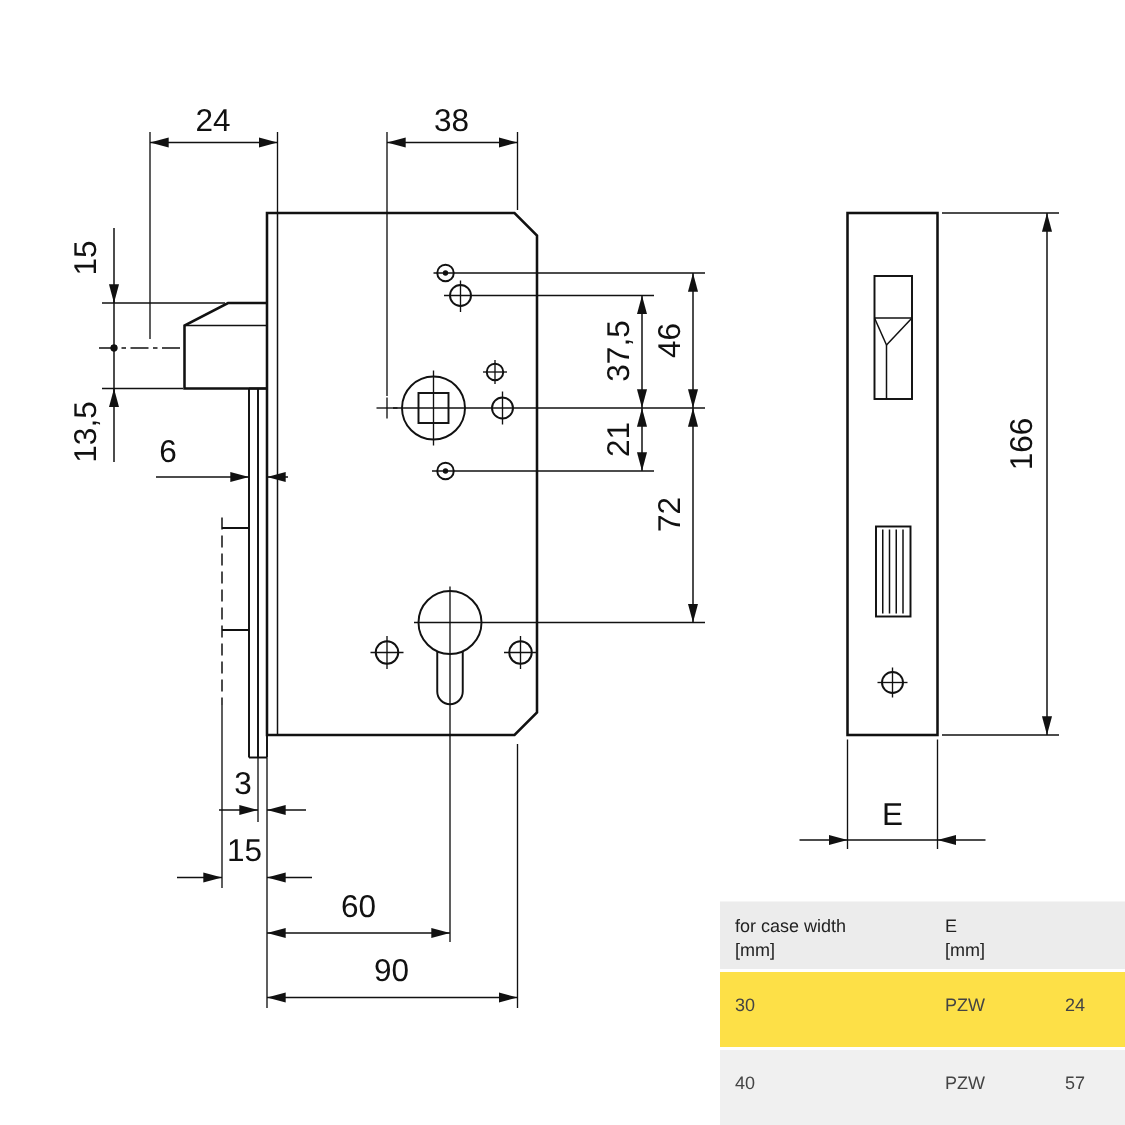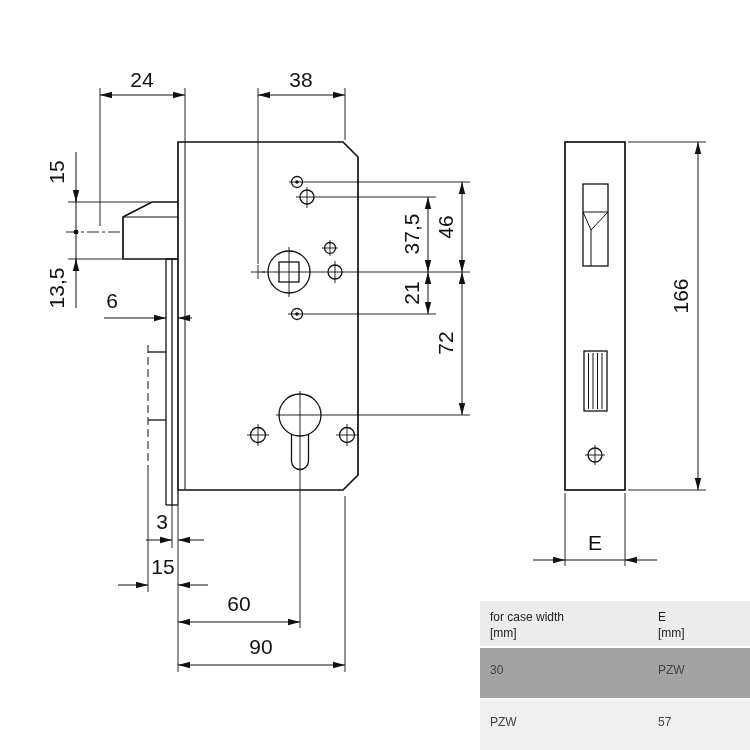--- a/index.html
+++ b/index.html
@@ -11,23 +11,23 @@
   .md{fill:none;stroke:#111;stroke-width:1.3;}
   .thin{fill:none;stroke:#111;stroke-width:1;}
   .xt{fill:none;stroke:#111;stroke-width:0.9;}
   .dash{stroke-dasharray:8 4;}
   .cl{stroke-dasharray:12 3 3 3;}
   text.dim{font-family:"Liberation Sans", sans-serif;font-size:21px;fill:#111;}
   .dot{fill:#111;stroke:none;}
 
   .spec-table{position:absolute;left:480px;top:601px;width:270px;
               font-size:12px;line-height:1.35;color:#333;}
-  .trow{display:grid;grid-template-columns:140px 80px 50px;box-sizing:border-box;gap:28px;}
+  .trow{display:grid;grid-template-columns:140px 80px 50px;box-sizing:border-box;}
   .thead{background:#ececec;height:45px;padding-top:8px;color:#222;}
-  .tr1{background:#a3a3a3;height:52px;padding-top:14px;border-top:2px solid #fff;color:#444;}
+  .tr1{background:#fde047;height:52px;padding-top:14px;border-top:2px solid #fff;color:#444;}
   .tr2{background:#f0f0f0;height:52px;padding-top:14px;border-top:2px solid #fff;color:#444;}
   .cell{padding-left:10px;box-sizing:border-box;}
 </style>
 </head>
 <body>
 
 <div id="stage">
 <svg width="750" height="750" viewBox="0 0 750 750">
   <defs>
     <marker id="arr" viewBox="0 0 12 8" markerWidth="13" markerHeight="9" refX="11.5" refY="4" orient="auto-start-reverse" markerUnits="userSpaceOnUse">
@@ -245,17 +245,18 @@
       <div>E</div>
       <div>[mm]</div>
     </div>
   </div>
   <div class="trow tr1">
     <div class="cell">30</div>
     <div class="cell">PZW</div>
     <div class="cell">24</div>
   </div>
   <div class="trow tr2">
+    <div class="cell">40</div>
     <div class="cell">PZW</div>
     <div class="cell">57</div>
   </div>
 </div>
 </div>
 
 </body></html>

